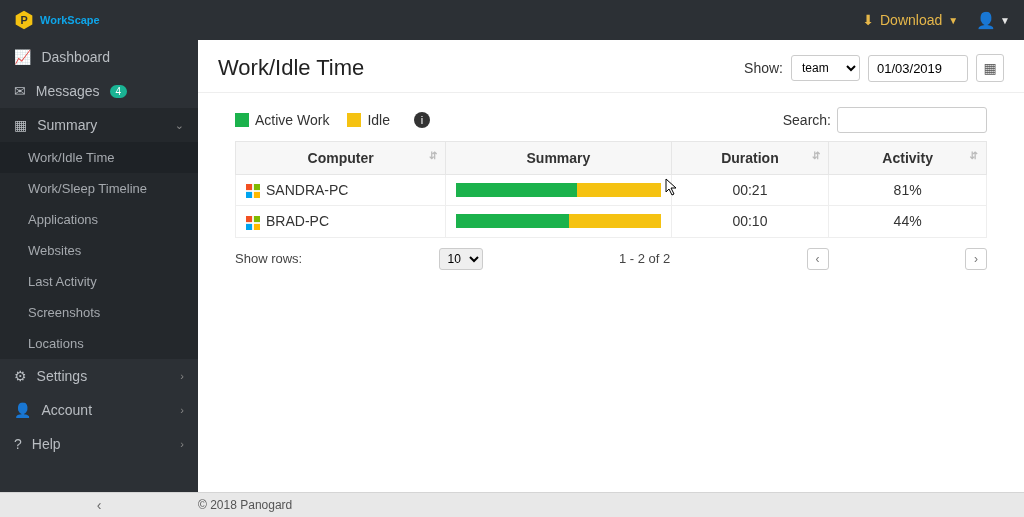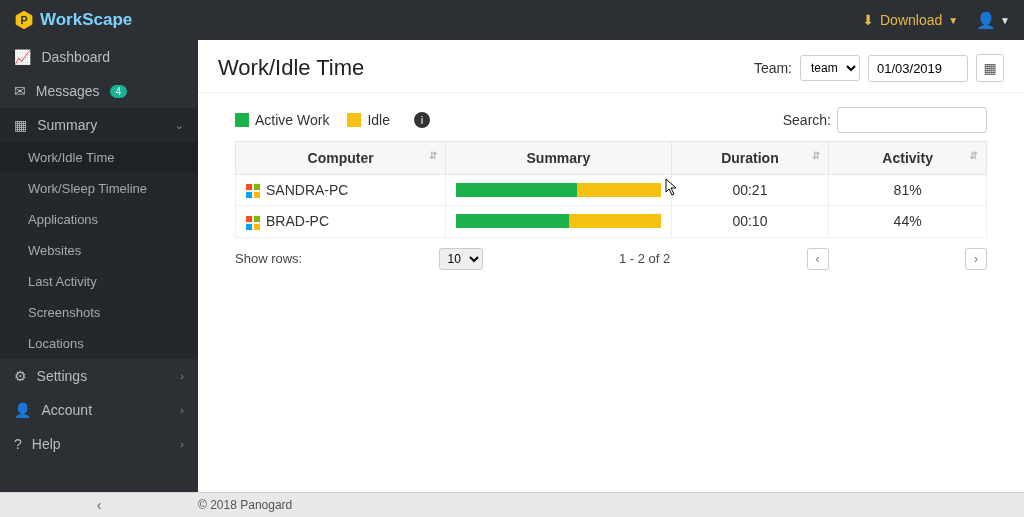--- a/index.html
+++ b/index.html
@@ -1,21 +1,21 @@
 <!DOCTYPE html>
 <html><head>
 <meta charset="utf-8">
 <style>
 * { box-sizing: border-box; margin: 0; padding: 0; font-family: -apple-system, BlinkMacSystemFont, "Segoe UI", Arial, sans-serif; }
 body { width: 1024px; height: 517px; overflow: hidden; background: #f0f0f0; }
 
 .topbar { height: 40px; background: #2c3035; display: flex; align-items: center; padding: 0 14px; color: #c8c8c8; }
 .logo-hex { width: 20px; height: 20px; position: relative; display: inline-block; margin-right: 6px; }
 .logo-hex svg { display: block; }
-.brand { color: #7dd3fc; font-weight: 600; font-size: 17px; }
+.brand { color: #0ea5e9; font-weight: 600; font-size: 11px; }
 .topbar-spacer { flex: 1; }
 .topbar-btn { color: #e6b74a; font-size: 14px; display: flex; align-items: center; gap: 6px; cursor: pointer; margin-right: 18px; }
 .topbar-user { color: #e6e6e6; font-size: 16px; display: flex; align-items: center; gap: 4px; cursor: pointer; }
 .caret { font-size: 10px; }
 
 .shell { display: flex; height: 452px; }
 .sidebar { width: 198px; background: #2c3035; color: #b9bdc2; font-size: 14px; display: flex; flex-direction: column; }
 .sidebar-item { padding: 9px 14px; display: flex; align-items: center; gap: 10px; cursor: pointer; }
 .sidebar-item.hasarrow { justify-content: space-between; }
 .sidebar-item .left { display: flex; align-items: center; gap: 10px; }
@@ -23,21 +23,21 @@
 .subitems { background: #24282c; }
 .subitem { padding: 8px 14px 8px 28px; font-size: 13px; color: #a5a9ae; cursor: pointer; }
 .subitem.active { background: #1e2226; }
 .badge { background: #1ab394; color: #fff; border-radius: 10px; font-size: 10px; padding: 1px 6px; }
 .chev { font-size: 11px; color: #888; }
 
 .main { flex: 1; background: #fff; display: flex; flex-direction: column; }
 .page-head { padding: 14px 20px 10px; display: flex; align-items: center; border-bottom: 1px solid #eee; }
 .page-title { font-size: 22px; font-weight: 500; color: #222; flex: 1; }
 .team-label { font-size: 14px; color: #333; margin-right: 8px; }
-.team-select { font-size: 12px; padding: 4px 6px; border: 1px solid #ccc; border-radius: 3px; width: 60px; margin-right: 8px; background: #fff; }
+.team-select { font-size: 12px; padding: 4px 6px; border: 1px solid #ccc; border-radius: 3px; width: 69px; margin-right: 8px; background: #fff; }
 .date-input { font-size: 13px; padding: 5px 8px; border: 1px solid #ccc; border-radius: 3px; width: 100px; background: #fff; margin-right: 8px; }
 .grid-btn { width: 28px; height: 28px; border: 1px solid #ccc; border-radius: 3px; display: flex; align-items: center; justify-content: center; background: #fff; cursor: pointer; font-size: 14px; color: #555; }
 
 .content { padding: 14px 37px; }
 .legend-row { display: flex; align-items: center; margin-bottom: 8px; }
 .swatch { width: 14px; height: 14px; display: inline-block; margin-right: 6px; }
 .swatch.green { background: #1bb24c; }
 .swatch.yellow { background: #f5c211; }
 .leg-label { font-size: 14px; color: #333; margin-right: 18px; }
 .info-ic { width: 16px; height: 16px; border-radius: 50%; background: #333; color: #fff; font-size: 11px; display: inline-flex; align-items: center; justify-content: center; margin-left: 6px; }
@@ -136,21 +136,21 @@
           <span>?</span>
       <span>Help</span>
         </span>
       <span class="chev">›</span>
     </div>
   </div>
 
   <div class="main">
     <div class="page-head">
       <div class="page-title">Work/Idle Time</div>
-      <span class="team-label">Team:</span>
+      <span class="team-label">Show:</span>
       <select class="team-select">
         <option>team</option>
       </select>
       <input class="date-input" value="01/03/2019" style="">
       <div class="grid-btn">
         <span>▦</span>
       </div>
     </div>
 
     <div class="content">

